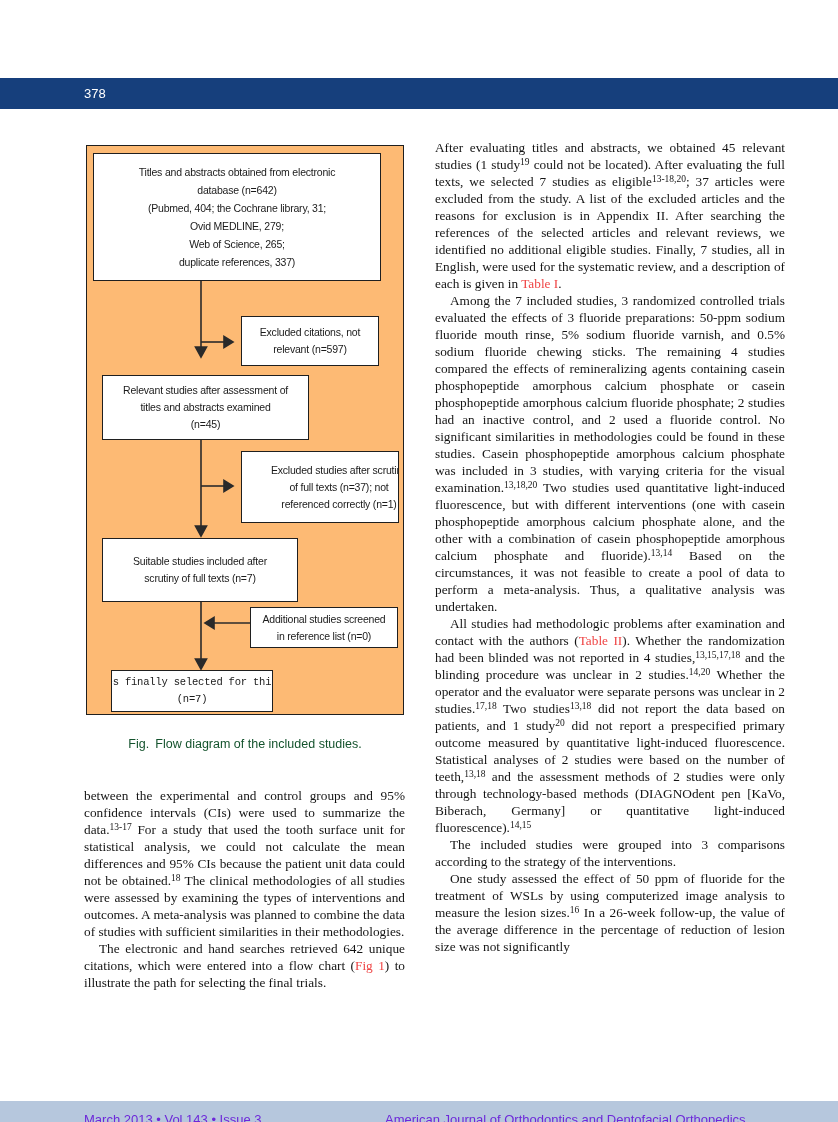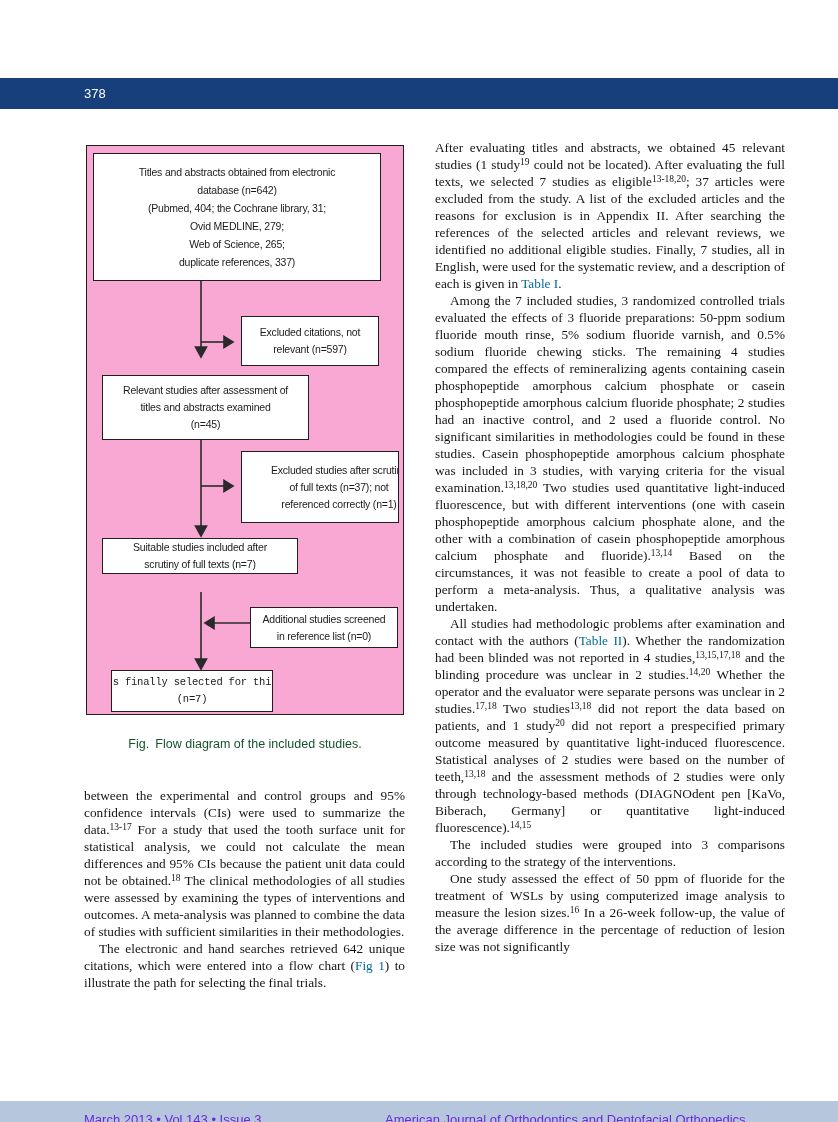--- a/index.html
+++ b/index.html
@@ -11,45 +11,45 @@
 atones    box-sizing:border-box;display:flex;align-items:center;justify-content:space-between;
     padding:0 81px 0 84px;font-family:"Liberation Sans",sans-serif;font-size:13px;color:#ffffff;}
   .footer-bar{position:absolute;left:0;top:1084px;width:838px;height:38px;background:#b6c7dd;}
   .footer-bar span{position:absolute;top:0;height:45px;line-height:38px;
     font-family:"Liberation Sans",sans-serif;font-size:13px;color:#6d28d9;}
   .footer-issue{left:84px;}
   .footer-journal{left:385px;}
 
   
   .figure-outer{position:absolute;left:86px;top:128px;width:318px;height:570px;
-    border:1.5px solid #1f1f1f;box-sizing:border-box;background:#f9a8d4;}
+    border:1.5px solid #1f1f1f;box-sizing:border-box;background:#fdba74;}
   .arrow-layer{position:absolute;left:0;top:0;width:315px;height:567px;pointer-events:none;}
   .fbox{position:absolute;box-sizing:border-box;border:1.4px solid #1f1f1f;background:#ffffff;
     font-family:"Liberation Sans",sans-serif;font-size:10.5px;letter-spacing:-0.2px;color:#1a1a1a;
     display:flex;flex-direction:column;justify-content:center;align-items:center;
     text-align:center;line-height:17px;overflow:hidden;}
   .fbox div{white-space:nowrap;}
   #b1{left:6px;top:7px;width:288px;height:128px;line-height:18px;}
   #b2{left:154px;top:170px;width:138px;height:50px;}
   #b3{left:15px;top:229px;width:207px;height:65px;}
   #b4{left:154px;top:305px;width:158px;height:72px;padding-left:38px;}
-  #b5{left:15px;top:392px;width:196px;height:36px;}
+  #b5{left:15px;top:392px;width:196px;height:64px;}
   #b6{left:163px;top:461px;width:148px;height:41px;justify-content:center;}
   #b7{left:24px;top:524px;width:162px;height:42px;font-family:Liberation Mono, monospace;}
   .fig-caption{position:absolute;left:86px;top:720px;width:318px;text-align:center;
     font-family:"Liberation Sans",sans-serif;font-size:12.5px;color:#14532d;}
 
   
   .textcol{position:absolute;text-align:justify;font-size:13.3px;line-height:17px;color:#141414;}
   .col-left{left:84px;top:770px;width:321px;}
   .col-right{left:435px;top:122px;width:350px;}
   p.para{margin:0;}
   p.para.indent{text-indent:15px;}
   sup{font-size:9.5px;line-height:0;vertical-align:baseline;position:relative;top:-4.5px;}
-  .xref{color:#0369a1;}
+  .xref{color:#ef4444;}
   .results-heading{font-family:"Liberation Sans",sans-serif;font-size:12.5px;font-weight:600;
     color:#4e6fa3;letter-spacing:0.4px;margin:21px 0 10px 0;}
 </style>
 </head>
 <body>
 
 <div class="page">
 
   <div class="header-bar">
     <span>378</span>

